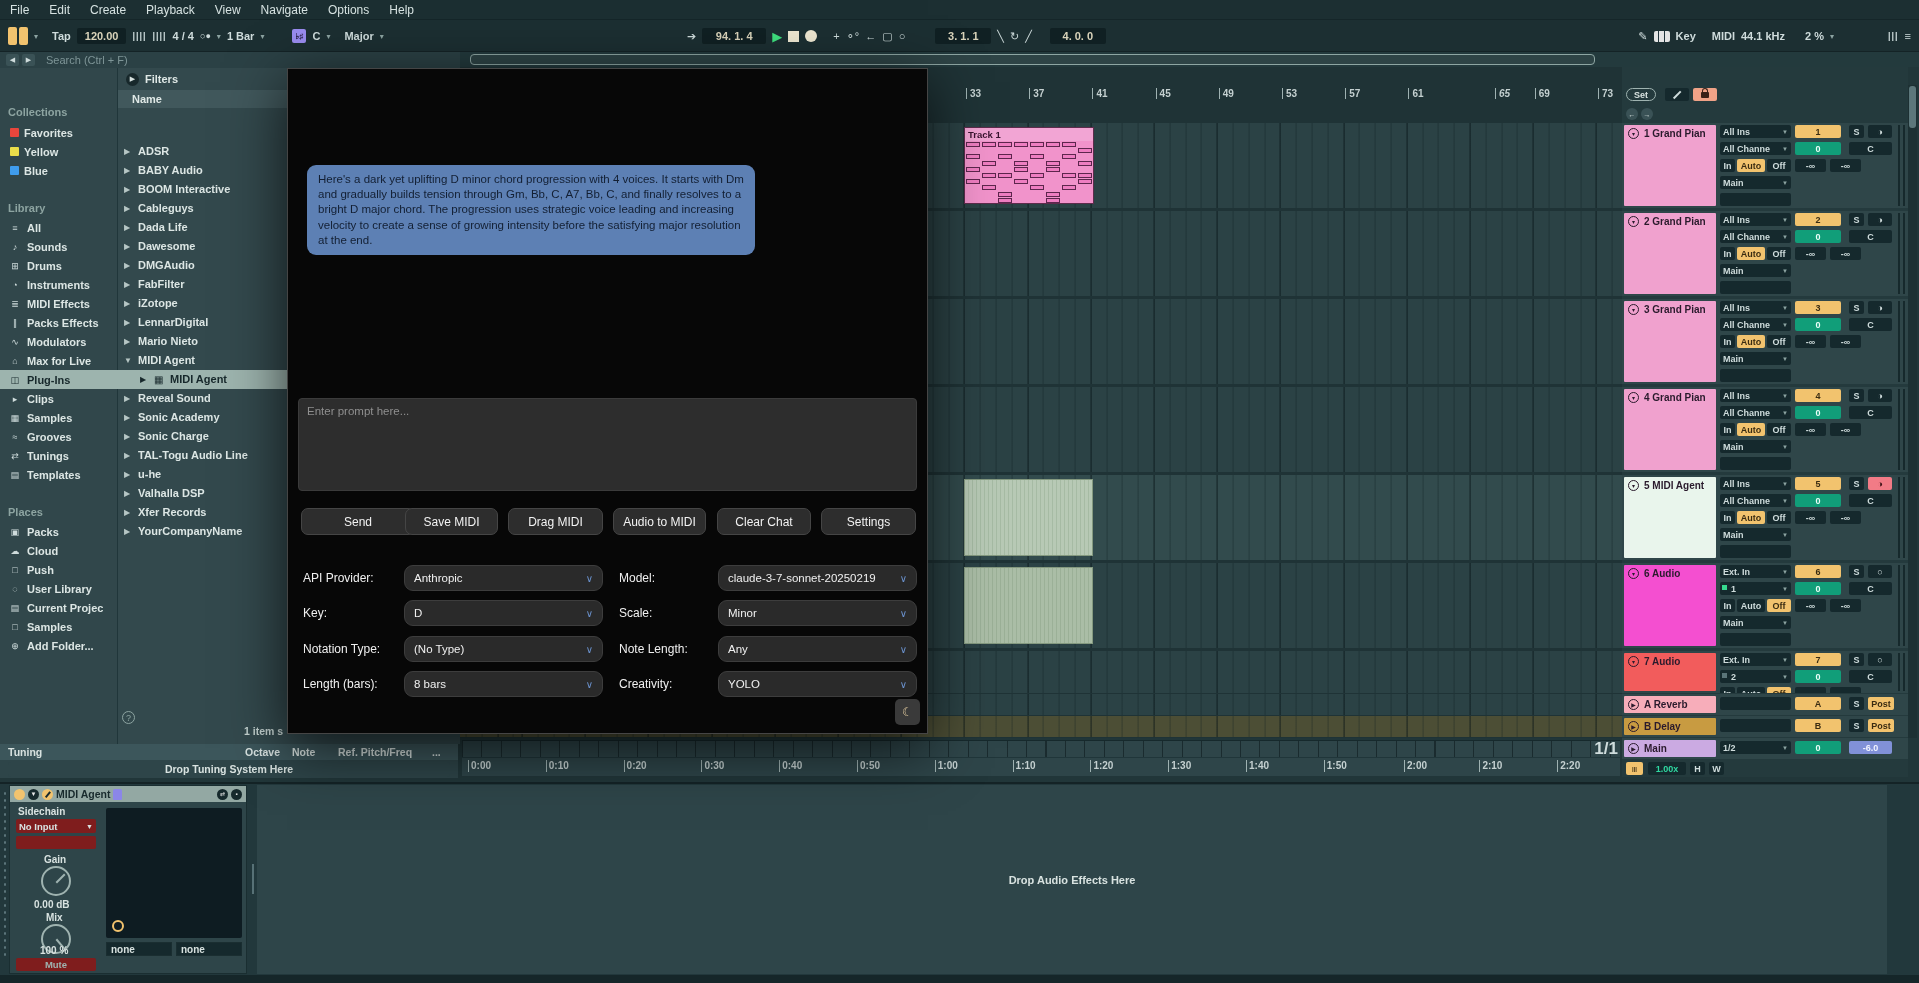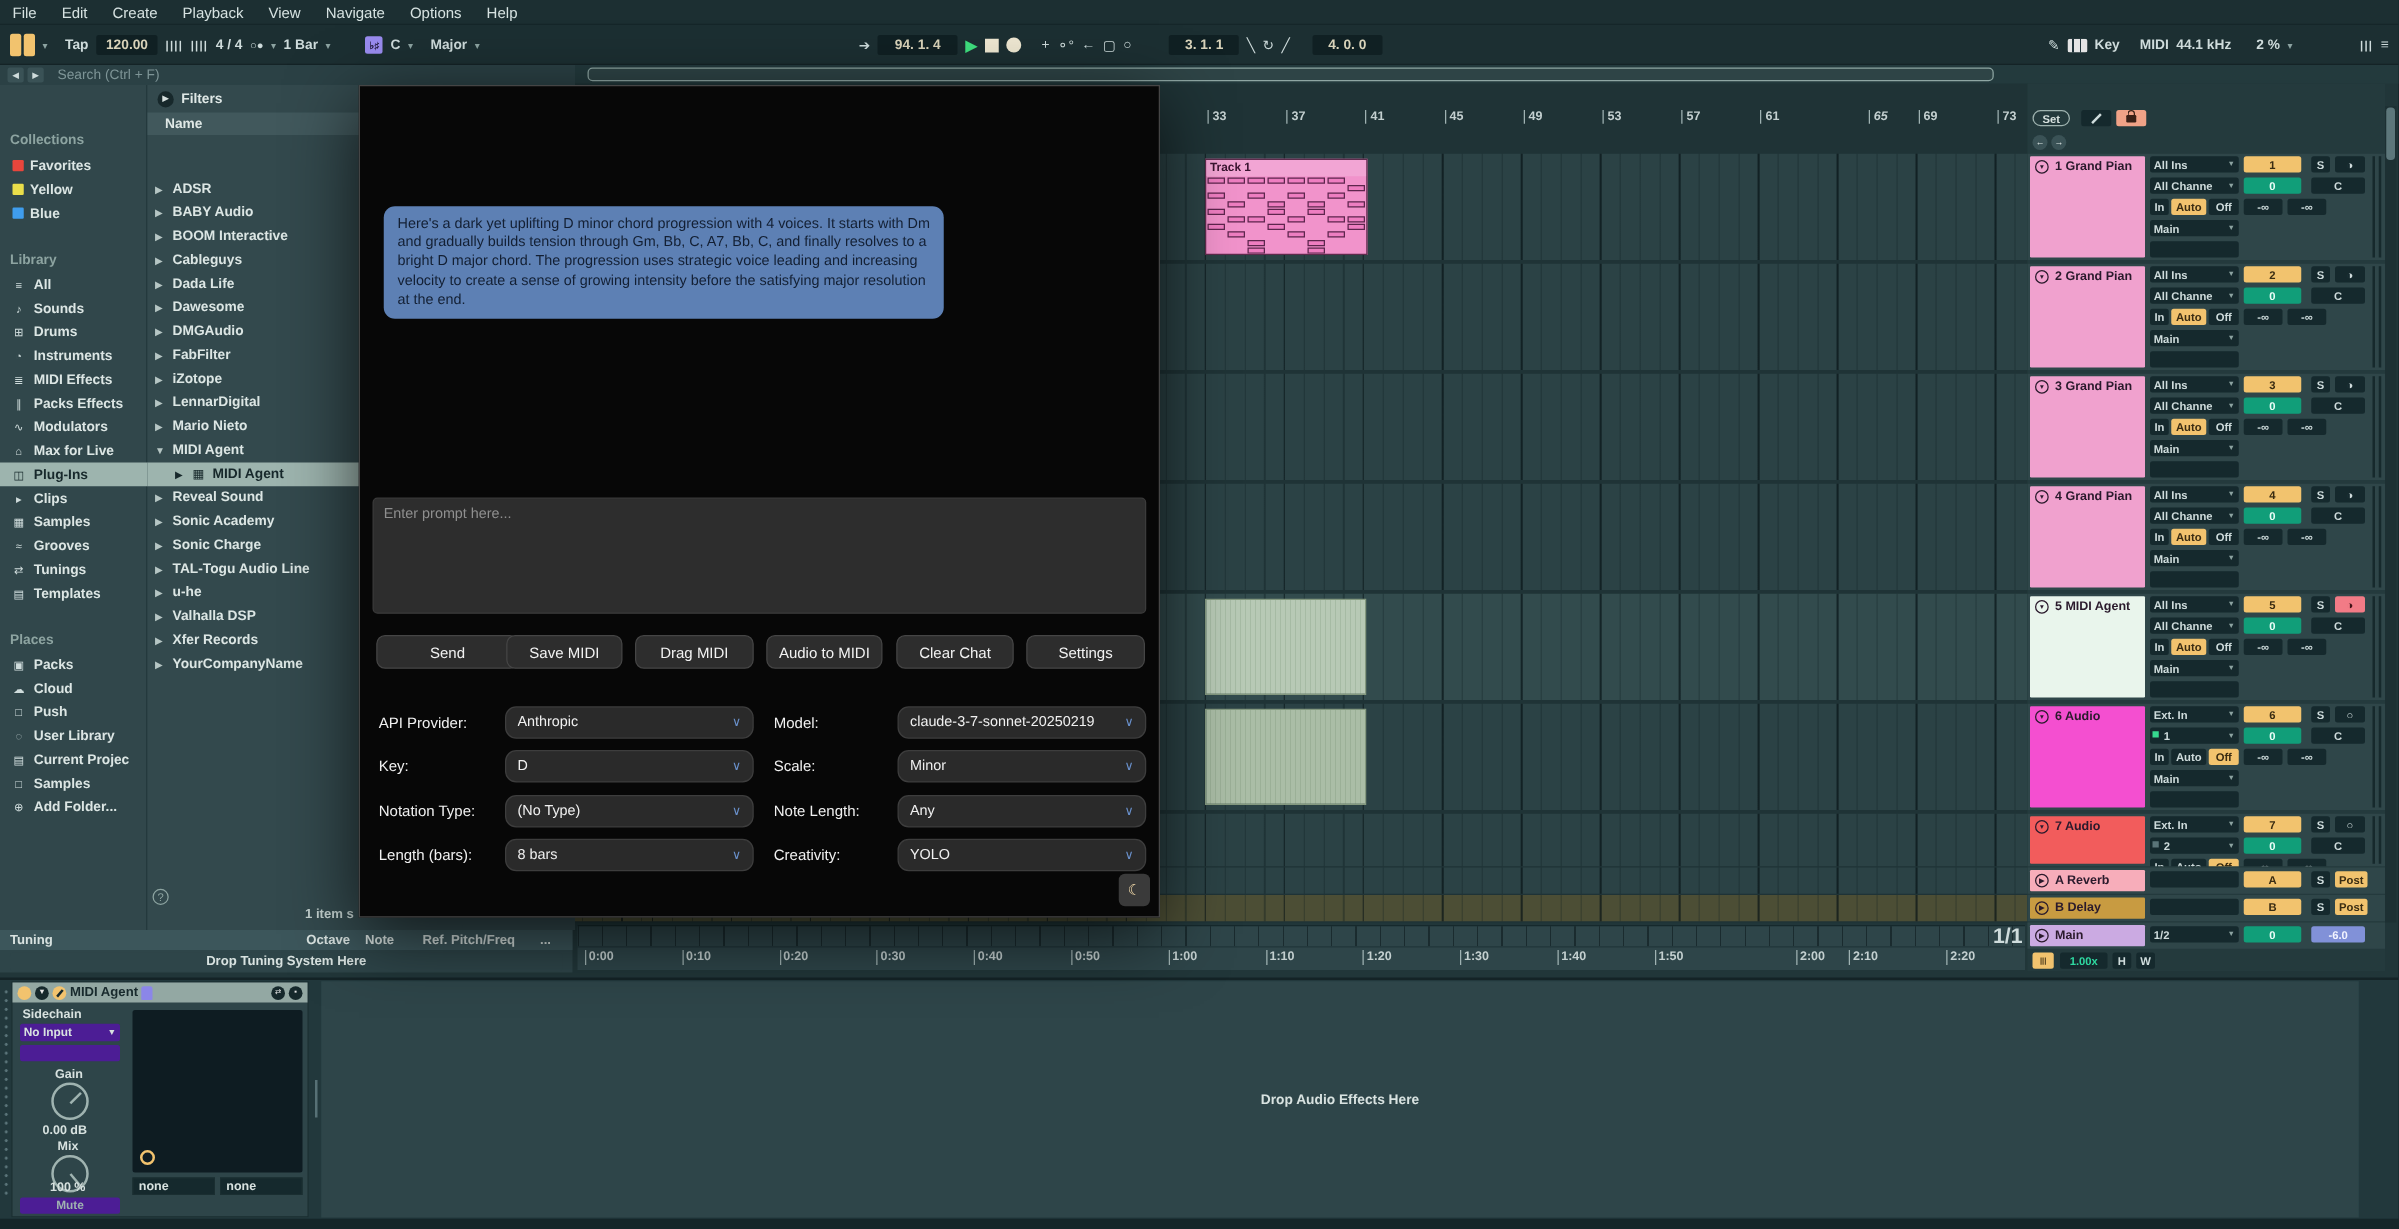--- a/index.html
+++ b/index.html
@@ -104,21 +104,21 @@
   .device{position:absolute;left:9px;top:1px;width:238px;height:189px;background:#2e4549;border:1px solid #1a2e31;}
   .dtitlebar{position:absolute;left:0;top:0;width:236px;height:16px;background:#93a8a3;display:flex;align-items:center;gap:3px;padding:0 4px;}
   .dtitle{font-size:10.5px;font-weight:bold;color:#182a2d;white-space:nowrap;}
   .dicon{width:11px;height:11px;border-radius:50%;flex:none;}
   .dicon.pwr{background:#f2c36e;}
   .dicon.tri{background:#16292c;color:#e8e8e8;font-size:6px;text-align:center;line-height:11px;}
   .dicon.wrench{background:#f2c36e;position:relative;}
   .dicon.wrench::after{content:'';position:absolute;left:5px;top:2px;width:1.5px;height:7px;background:#182a2d;transform:rotate(40deg);}
   .handicon{width:9px;height:11px;background:#8b86e8;border-radius:2px 2px 1px 1px;flex:none;}
   .dlabel{font-size:10px;font-weight:bold;color:#d8e2e0;}
-  .ddrop{background:#4c1d95;border-radius:2px;color:#d8e2e0;font-size:9.5px;font-weight:bold;display:flex;align-items:center;justify-content:space-between;padding:0 3px;}
+  .ddrop{background:#7f1d1d;border-radius:2px;color:#d8e2e0;font-size:9.5px;font-weight:bold;display:flex;align-items:center;justify-content:space-between;padding:0 3px;}
   .knob{width:30px;height:30px;border:2.5px solid #9fb3b0;border-radius:50%;position:relative;}
   .knob::after{content:'';position:absolute;left:13px;top:13px;width:2px;height:12px;background:#9fb3b0;transform-origin:1px 1px;}
   .knob.g::after{transform:rotate(225deg);}
   .knob.m::after{transform:rotate(320deg);}
   .xypad{position:absolute;left:96px;top:22px;width:136px;height:130px;background:#0e1c22;border-radius:2px;}
   .xymarker{position:absolute;left:6px;bottom:6px;width:12px;height:12px;border:2.5px solid #f2c36e;border-radius:50%;}
   .slot{position:absolute;height:14px;background:#15292d;border:1px solid #1a2e31;color:#d8e2e0;font-size:10px;font-weight:bold;line-height:13px;padding-left:4px;}
   .rhandle{position:absolute;left:250px;top:80px;width:4px;height:30px;border-left:2px solid #57717
 6;border-right:2px solid #577176;}
   .droparea{position:absolute;left:257px;top:1px;width:1630px;height:189px;background:#2e4549;display:flex;align-items:center;justify-content:center;}
@@ -775,21 +775,21 @@
       <div class="tlabel" style="left: 161.6px;">0:20</div>
       <div class="tlabel" style="left: 239.4px;">0:30</div>
       <div class="tlabel" style="left: 317.2px;">0:40</div>
       <div class="tlabel" style="left: 395px;">0:50</div>
       <div class="tlabel" style="left: 472.8px;">1:00</div>
       <div class="tlabel" style="left: 550.6px;">1:10</div>
       <div class="tlabel" style="left: 628.4px;">1:20</div>
       <div class="tlabel" style="left: 706.2px;">1:30</div>
       <div class="tlabel" style="left: 784px;">1:40</div>
       <div class="tlabel" style="left: 861.8px;">1:50</div>
-      <div class="tlabel" style="left: 975px; text-align: right;">2:00</div>
+      <div class="tlabel" style="left: 942px; text-align: right;">2:00</div>
       <div class="tlabel" style="left: 1017.4px;">2:10</div>
       <div class="tlabel" style="left: 1095.2px;">2:20</div>
     </div>
   <div class="ratio">1/1</div>
 
   <div class="tuning">
     <div class="tunhead">
       <span style="margin-left:8px">Tuning</span>
       <span style="position:absolute;left:245px">Octave</span>
       <span style="position:absolute;left:292px">Note</span>

